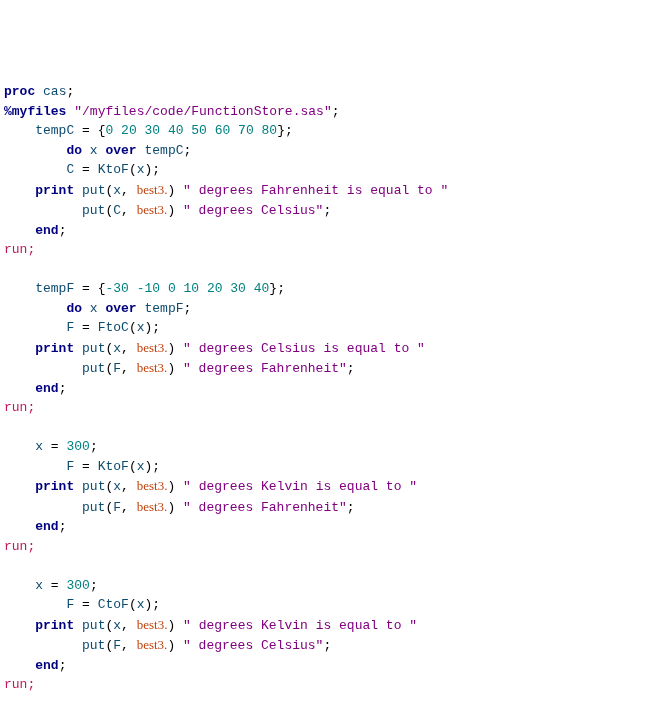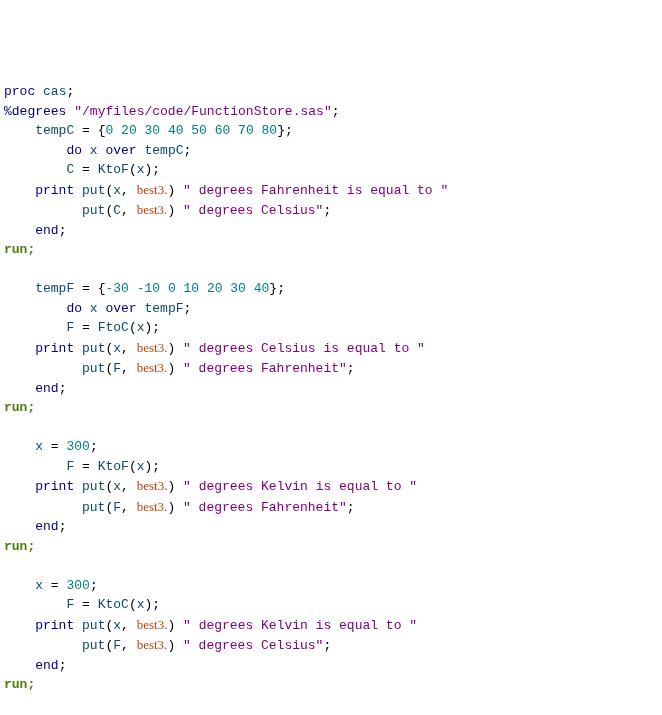--- a/index.html
+++ b/index.html
@@ -5,36 +5,36 @@
     body {
       margin: 0;
       padding: 4px;
       font-family: Consolas, 'Courier New', monospace;
       font-size: 13px;
       line-height: 1.5;
       background: #ffffff;
       color: #000000;
       white-space: pre;
     }
-    .kw-navy { color: #000080; font-weight: normal; }
-    .kw-darkred { color: #4d7c0f; font-weight: bold; }
+    .kw-navy { color: #000080; font-weight: bold; }
+    .kw-darkred { color: #be185d; font-weight: normal; }
     .str { color: #800080; }
     .num { color: #008080; font-weight: normal; }
     .id { color: #0c4a6e; }
     .op { color: #000000; }
     .paren { color: #000000; }
     .teal { color: #c2410c; font-family: Liberation Serif, serif; }
   </style>
 </head>
 <body>
 
 
 
 <div><span class="kw-navy">proc</span> <span class="id">cas</span><span class="op">;</span>
-<span class="kw-navy">%degrees</span> <span class="str">"/myfiles/code/FunctionStore.sas"</span><span class="op">;</span>
+<span class="kw-navy">%myfiles</span> <span class="str">"/myfiles/code/FunctionStore.sas"</span><span class="op">;</span>
     <span class="id">tempC</span> <span class="op">=</span> <span class="paren">{</span><span class="num">0 20 30 40 50 60 70 80</span><span class="paren">}</span><span class="op">;</span>
         <span class="kw-navy">do</span> <span class="id">x</span> <span class="kw-navy">over</span> <span class="id">tempC</span><span class="op">;</span>
         <span class="id">C</span> <span class="op">=</span> <span class="id">KtoF</span><span class="paren">(</span><span class="id">x</span><span class="paren">)</span><span class="op">;</span>
     <span class="kw-navy">print</span> <span class="id">put</span><span class="paren">(</span><span class="id">x</span><span class="op">,</span> <span class="teal">best3.</span><span class="paren">)</span> <span class="str">" degrees Fahrenheit is equal to "</span>
           <span class="id">put</span><span class="paren">(</span><span class="id">C</span><span class="op">,</span> <span class="teal">best3.</span><span class="paren">)</span> <span class="str">" degrees Celsius"</span><span class="op">;</span>
     <span class="kw-navy">end</span><span class="op">;</span>
 <span class="kw-darkred">run</span><span class="kw-darkred">;</span>
 
     <span class="id">tempF</span> <span class="op">=</span> <span class="paren">{</span><span class="num">-30 -10 0 10 20 30 40</span><span class="paren">}</span><span class="op">;</span>
         <span class="kw-navy">do</span> <span class="id">x</span> <span class="kw-navy">over</span> <span class="id">tempF</span><span class="op">;</span>
@@ -45,20 +45,20 @@
 <span class="kw-darkred">run</span><span class="kw-darkred">;</span>
 
     <span class="id">x</span> <span class="op">=</span> <span class="num">300</span><span class="op">;</span>
         <span class="id">F</span> <span class="op">=</span> <span class="id">KtoF</span><span class="paren">(</span><span class="id">x</span><span class="paren">)</span><span class="op">;</span>
     <span class="kw-navy">print</span> <span class="id">put</span><span class="paren">(</span><span class="id">x</span><span class="op">,</span> <span class="teal">best3.</span><span class="paren">)</span> <span class="str">" degrees Kelvin is equal to "</span>
           <span class="id">put</span><span class="paren">(</span><span class="id">F</span><span class="op">,</span> <span class="teal">best3.</span><span class="paren">)</span> <span class="str">" degrees Fahrenheit"</span><span class="op">;</span>
     <span class="kw-navy">end</span><span class="op">;</span>
 <span class="kw-darkred">run</span><span class="kw-darkred">;</span>
 
     <span class="id">x</span> <span class="op">=</span> <span class="num">300</span><span class="op">;</span>
-        <span class="id">F</span> <span class="op">=</span> <span class="id">KtoC</span><span class="paren">(</span><span class="id">x</span><span class="paren">)</span><span class="op">;</span>
+        <span class="id">F</span> <span class="op">=</span> <span class="id">CtoF</span><span class="paren">(</span><span class="id">x</span><span class="paren">)</span><span class="op">;</span>
     <span class="kw-navy">print</span> <span class="id">put</span><span class="paren">(</span><span class="id">x</span><span class="op">,</span> <span class="teal">best3.</span><span class="paren">)</span> <span class="str">" degrees Kelvin is equal to "</span>
           <span class="id">put</span><span class="paren">(</span><span class="id">F</span><span class="op">,</span> <span class="teal">best3.</span><span class="paren">)</span> <span class="str">" degrees Celsius"</span><span class="op">;</span>
     <span class="kw-navy">end</span><span class="op">;</span>
 <span class="kw-darkred">run</span><span class="kw-darkred">;</span></div>
 
 
 
 
 </body></html>

